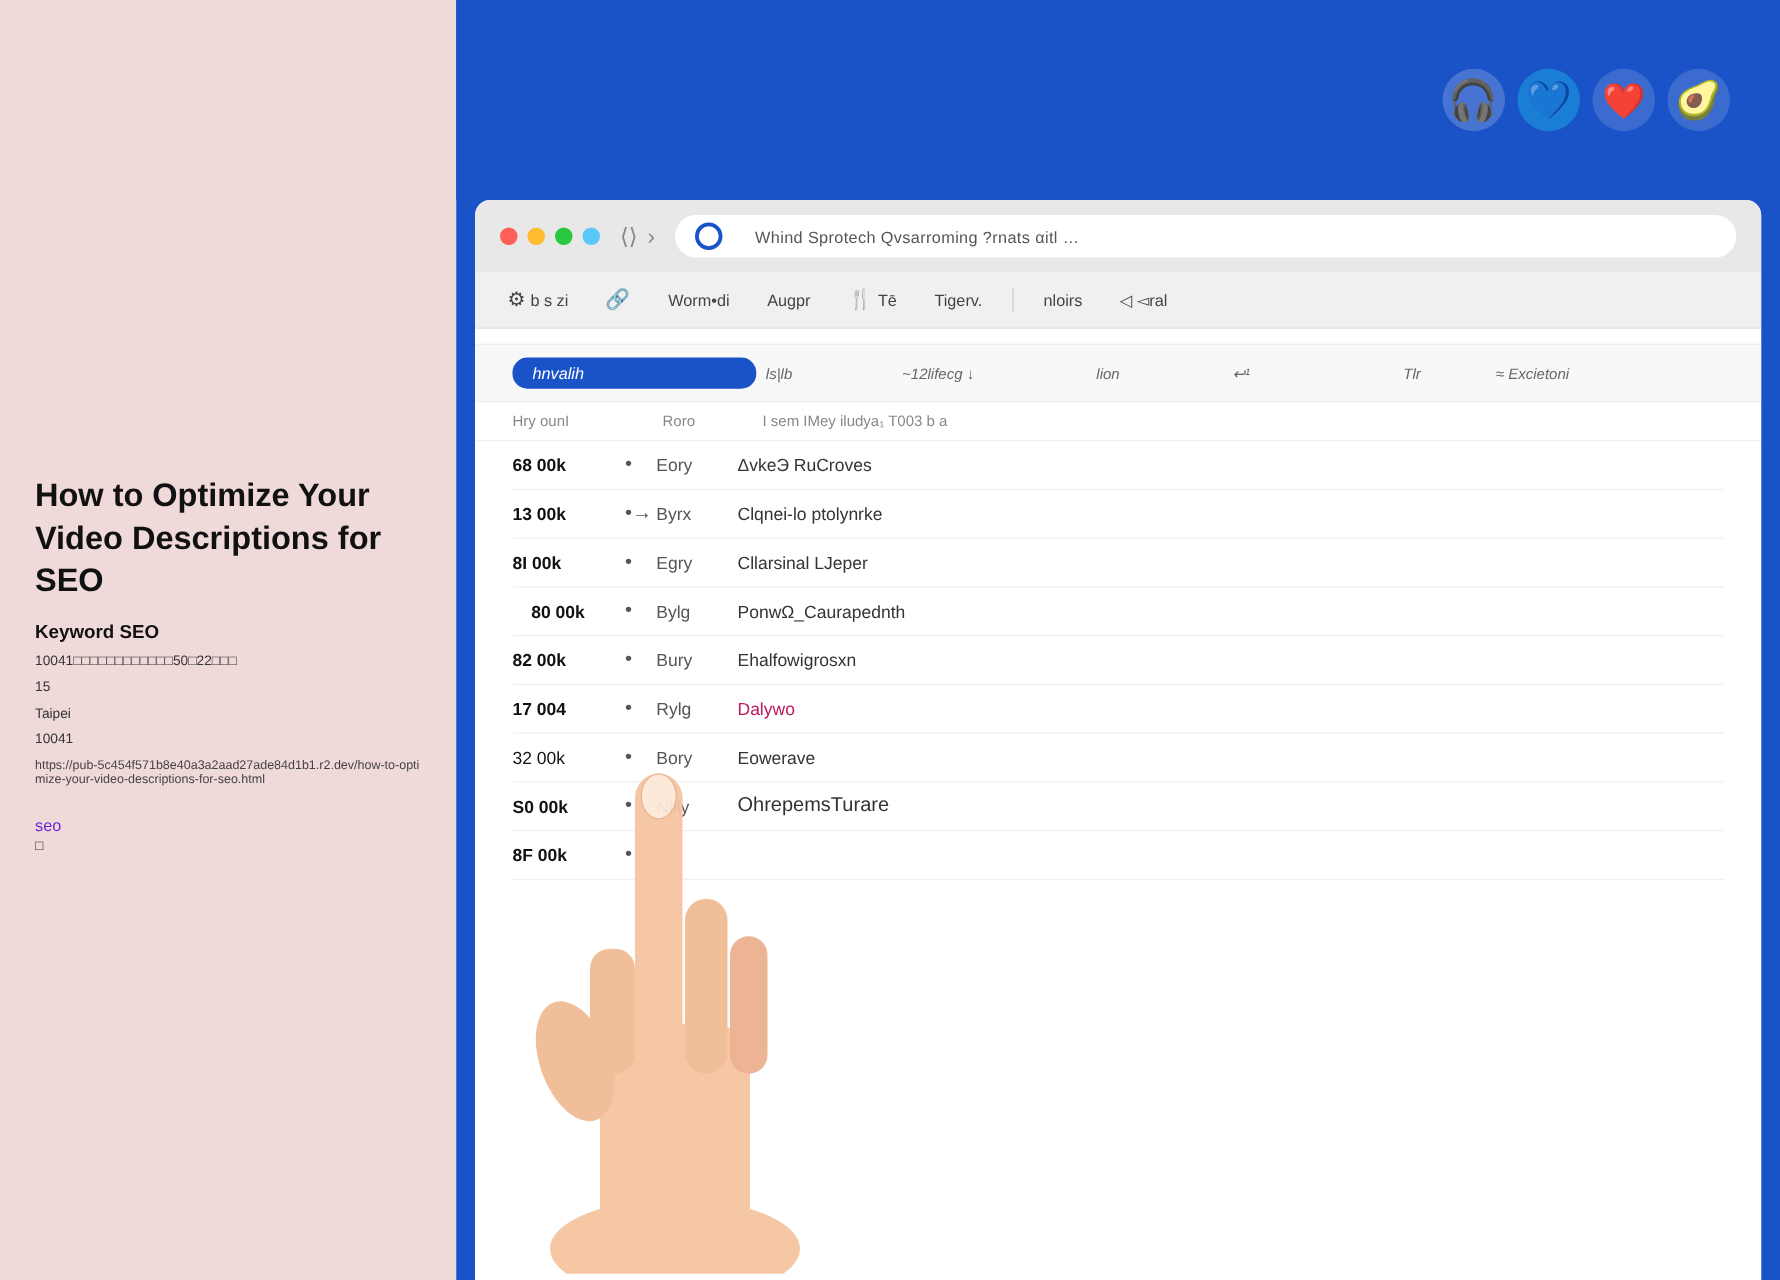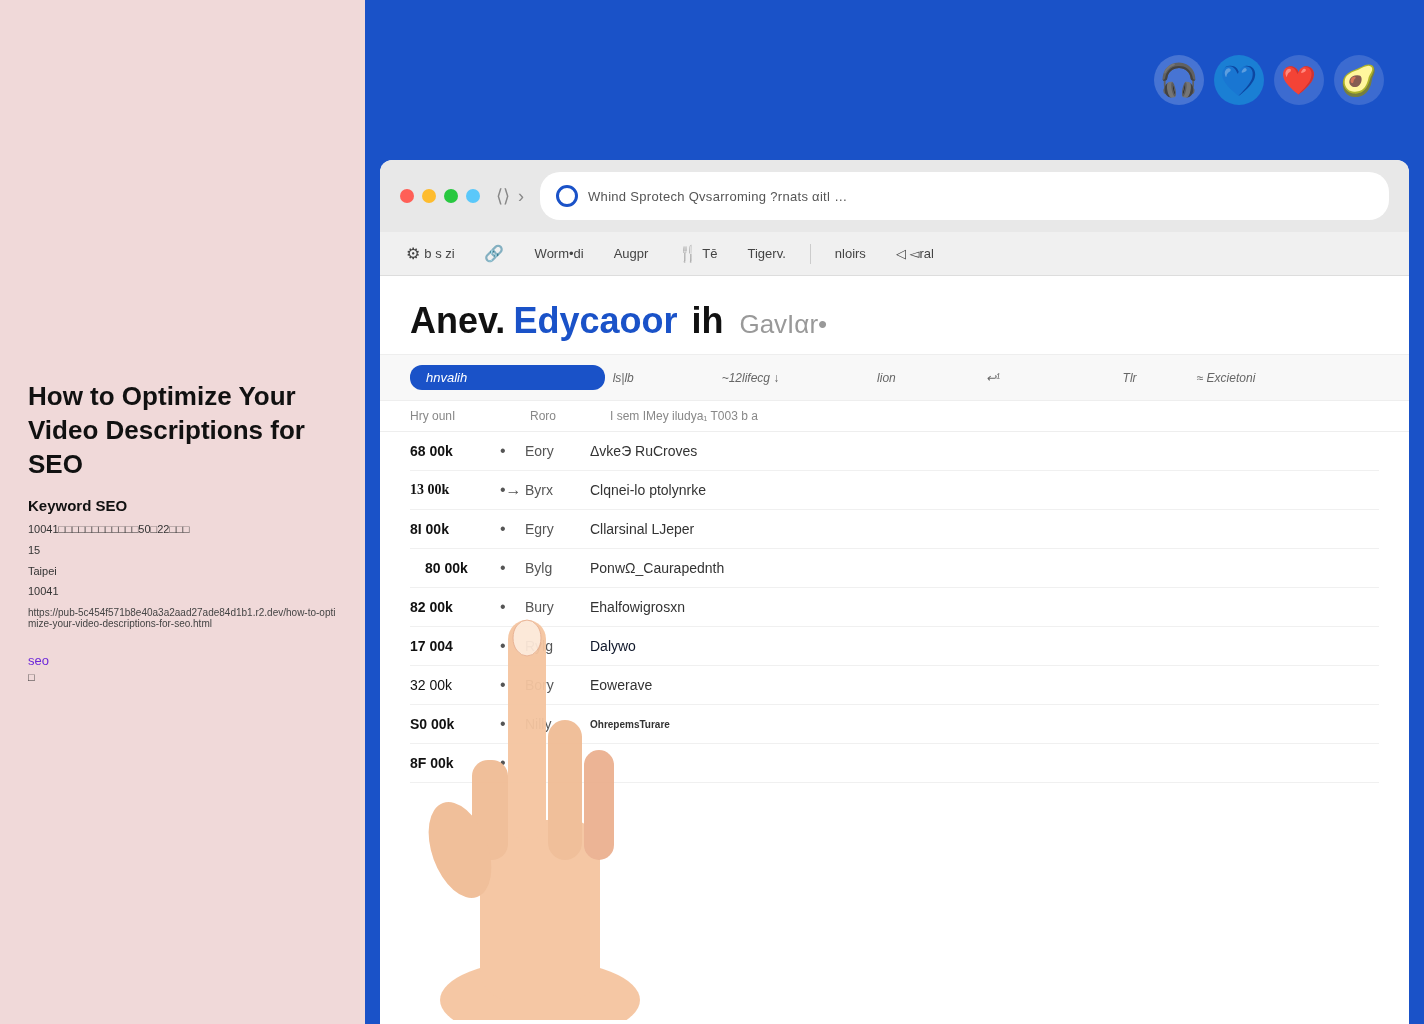--- a/index.html
+++ b/index.html
@@ -137,25 +137,25 @@
       gap: 8px;
       align-items: center;
       color: #888;
       font-size: 18px;
     }
 
     .address-bar {
       flex: 1;
       background: white;
       border-radius: 20px;
-      height: 48px;
+      height: 34px;
       display: flex;
       align-items: center;
       padding: 0 16px;
-      gap: 10px;
+      gap: 26px;
     }
 
     .address-icon {
       width: 22px;
       height: 22px;
       border: 3px solid #1a52c8;
       border-radius: 50%;
     }
 
     .address-text {
@@ -372,28 +372,20 @@
       <div class="toolbar-item">
         <span>nloirs</span>
       </div>
       <div class="toolbar-item">
         <span>◁ ◅ral</span>
       </div>
     </div>
 
     <div id="browser-content" style="position:relative;">
 
-      <div id="page-header">
-        <div id="page-title-main">
-          <span>Anev.</span>
-          <span class="title-blue" style="color:#1a52c8; font-weight:700;">Edycaoor</span>
-          <span style="margin-left:6px;">ih</span>
-          <span class="title-sub" style="font-size:26px; color:#999; margin-left:8px;">GavIαr•</span>
-        </div>
-      </div>
 
       <div id="data-table-header">
         <div class="col-header" style="flex:1.4; background:#1a52c8; color:white; border-radius:12px; padding:5px 16px; font-size:13px;">hnvalih</div>
         <div class="col-header" style="flex:0.8;">ls|lb</div>
         <div class="col-header" style="flex:1.2;">~12lifecg ↓</div>
         <div class="col-header" style="flex:0.8;">lion</div>
         <div class="col-header" style="flex:0.6;">↩¹</div>
         <div class="col-header" style="flex:0.3;"></div>
         <div class="col-header" style="flex:0.5;">Tlr</div>
         <div class="col-header" style="flex:1.5;">≈ Excietoni</div>
@@ -407,21 +399,21 @@
 
       <div id="data-table">
         <div id="rows-container">
             <div class="table-row">
     <span class="col-num" style="width:90px; font-weight:700; font-size:14px; color:#111;">68 00k</span>
     <span class="col-dot" style="width:25px; color:#555; font-size:16px;">•</span>
     <span class="col-name" style="width:65px; color:#555; font-size:14px;">Eory</span>
     <span class="col-desc" style="color:#333; font-size:14px;">ΔvkeЭ  RuCroves</span>
   </div>
             <div class="table-row">
-    <span class="col-num" style="width:90px; font-weight:700; font-size:14px; color:#111;font-family:Liberation Serif, serif;">13 00k</span>
+    <span class="col-num" style="width:90px; font-weight:700; font-size:14px; color:#111;">13 00k</span>
     <span class="col-dot" style="width:25px; color:#555; font-size:16px;">•→</span>
     <span class="col-name" style="width:65px; color:#555; font-size:14px;">Byrx</span>
     <span class="col-desc" style="color:#333; font-size:14px;">Clqnei-lo ptolynrke</span>
   </div>
             <div class="table-row">
     <span class="col-num" style="width:90px; font-weight:700; font-size:14px; color:#111;">8I  00k</span>
     <span class="col-dot" style="width:25px; color:#555; font-size:16px;">•</span>
     <span class="col-name" style="width:65px; color:#555; font-size:14px;">Egry</span>
     <span class="col-desc" style="color:#333; font-size:14px;">Cllarsinal LJeper</span>
   </div>
@@ -434,33 +426,33 @@
             <div class="table-row">
     <span class="col-num" style="width:90px; font-weight:700; font-size:14px; color:#111;">82 00k</span>
     <span class="col-dot" style="width:25px; color:#555; font-size:16px;">•</span>
     <span class="col-name" style="width:65px; color:#555; font-size:14px;">Bury</span>
     <span class="col-desc" style="color:#333; font-size:14px;">Ehalfowigrosxn</span>
   </div>
             <div class="table-row">
     <span class="col-num" style="width:90px; font-weight:700; font-size:14px; color:#111;">17 004</span>
     <span class="col-dot" style="width:25px; color:#555; font-size:16px;">•</span>
     <span class="col-name" style="width:65px; color:#555; font-size:14px;">Rylg</span>
-    <span class="col-desc" style="color:#0f172a; font-size:14px;">Dalywo</span>
+    <span class="col-desc" style="color:#be185d; font-size:14px;">Dalywo</span>
   </div>
             <div class="table-row">
     <span class="col-num" style="width:90px; font-weight:400; font-size:14px; color:#111;">32 00k</span>
     <span class="col-dot" style="width:25px; color:#555; font-size:16px;">•</span>
     <span class="col-name" style="width:65px; color:#555; font-size:14px;">Bory</span>
     <span class="col-desc" style="color:#333; font-size:14px;">Eowerave</span>
   </div>
             <div class="table-row">
     <span class="col-num" style="width:90px; font-weight:700; font-size:14px; color:#111;">S0 00k</span>
     <span class="col-dot" style="width:25px; color:#555; font-size:16px;">•</span>
     <span class="col-name" style="width:65px; color:#555; font-size:14px;">Nilly</span>
-    <span class="col-desc" style="color:#333; font-size:10px;font-weight:bold;">OhrepemsTurare</span>
+    <span class="col-desc" style="color:#333; font-size:16px;">OhrepemsTurare</span>
   </div>
             <div class="table-row">
     <span class="col-num" style="width:90px; font-weight:700; font-size:14px; color:#111;">8F 00k</span>
     <span class="col-dot" style="width:25px; color:#555; font-size:16px;">•</span>
     <span class="col-name" style="width:65px; color:#555; font-size:14px;"></span>
     <span class="col-desc" style="color:#333; font-size:14px;"></span>
   </div>
           </div>
       </div>
 

